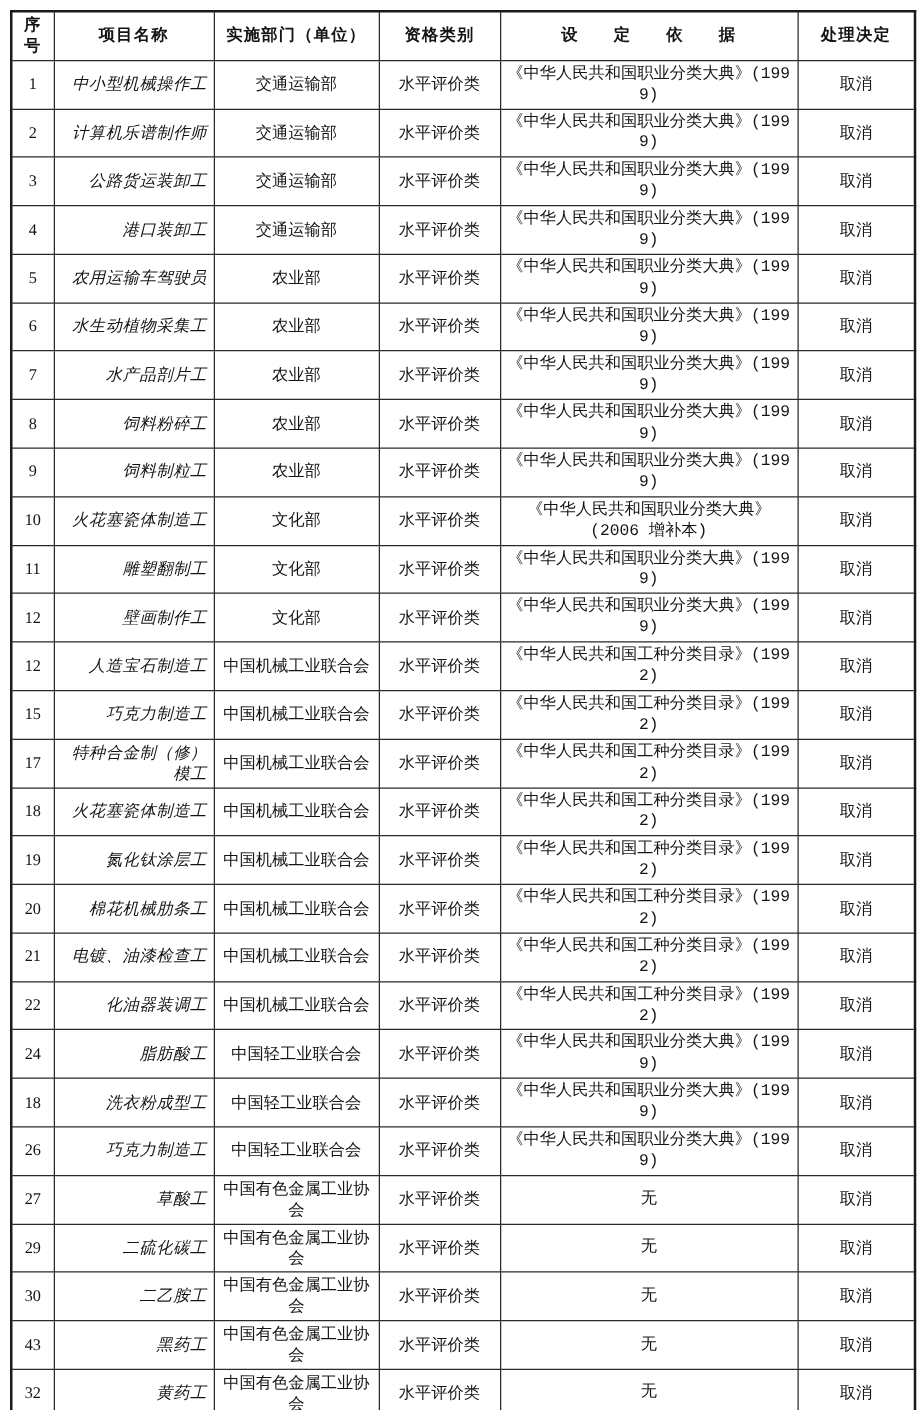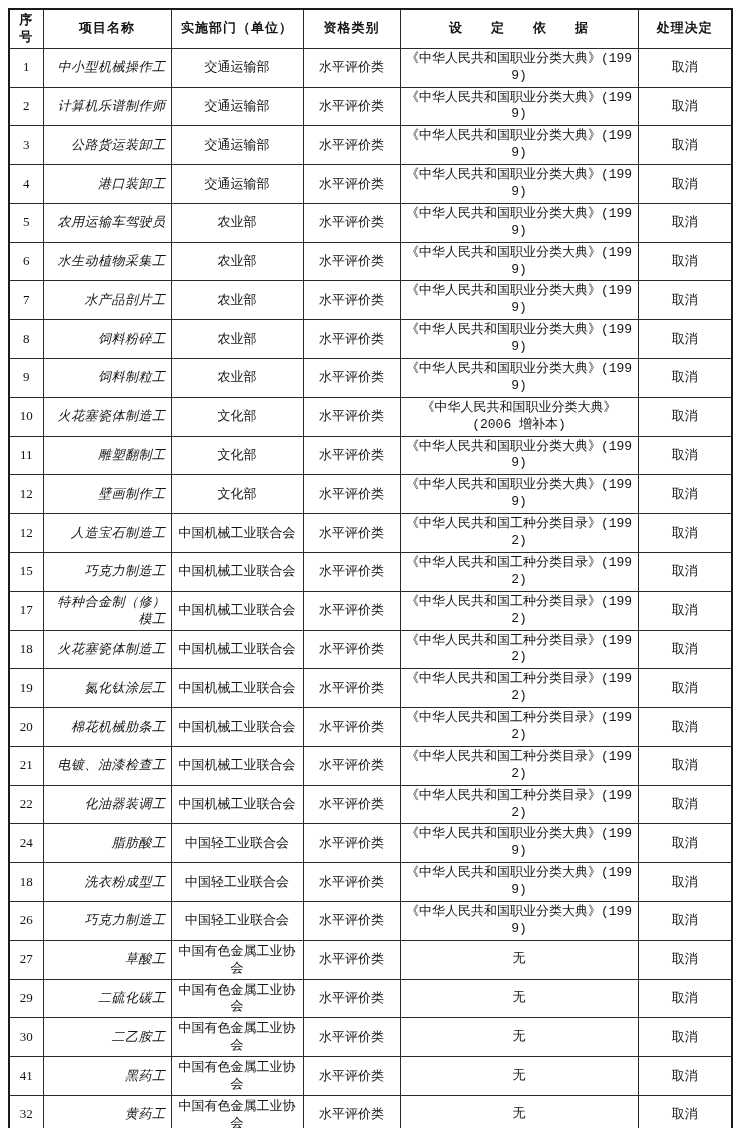--- a/index.html
+++ b/index.html
@@ -294,21 +294,21 @@
         </tr>
         <tr class="data-row">
           <td class="cell-no">30</td>
           <td class="cell-name">二乙胺工</td>
           <td class="cell-dept">中国有色金属工业协会</td>
           <td class="cell-category">水平评价类</td>
           <td class="cell-basis">无</td>
           <td class="cell-decision">取消</td>
         </tr>
         <tr class="data-row">
-          <td class="cell-no">41</td>
+          <td class="cell-no">43</td>
           <td class="cell-name">黑药工</td>
           <td class="cell-dept">中国有色金属工业协会</td>
           <td class="cell-category">水平评价类</td>
           <td class="cell-basis">无</td>
           <td class="cell-decision">取消</td>
         </tr>
         <tr class="data-row">
           <td class="cell-no">32</td>
           <td class="cell-name">黄药工</td>
           <td class="cell-dept">中国有色金属工业协会</td>

